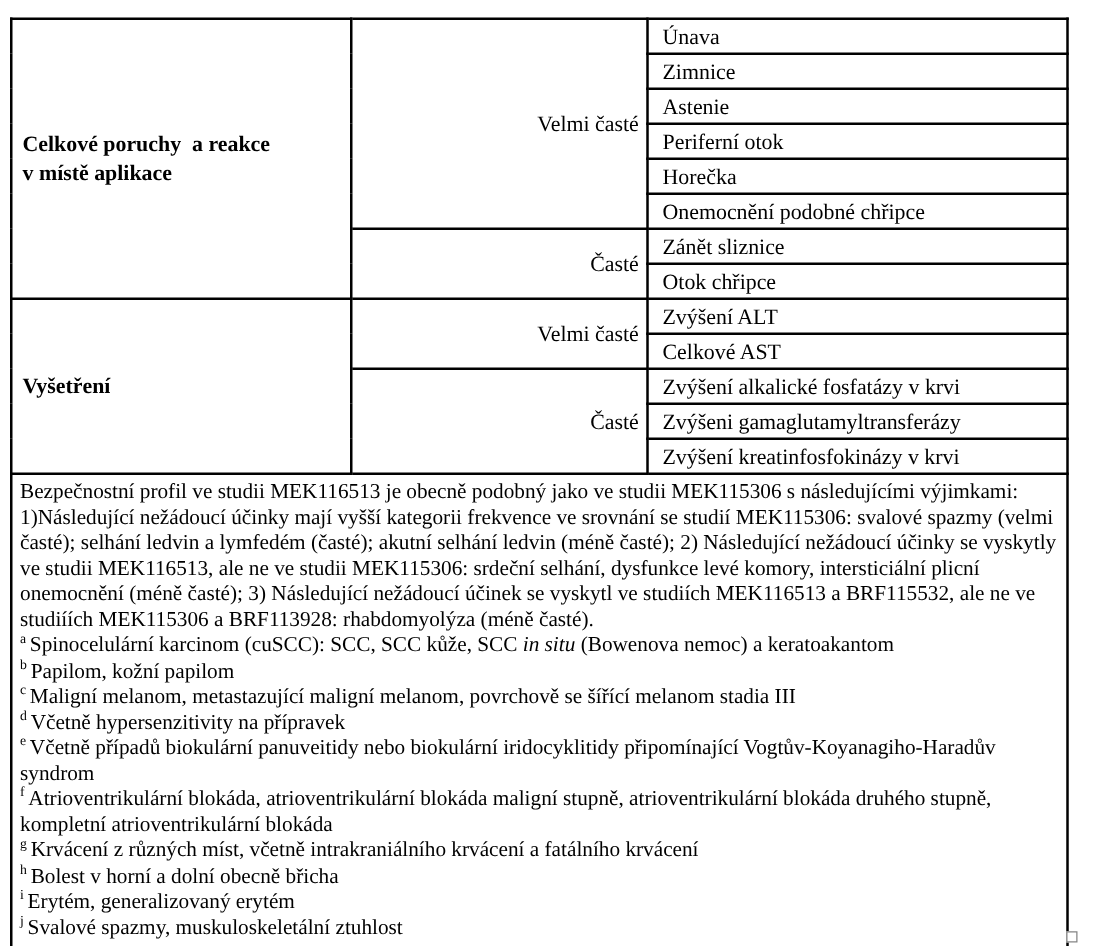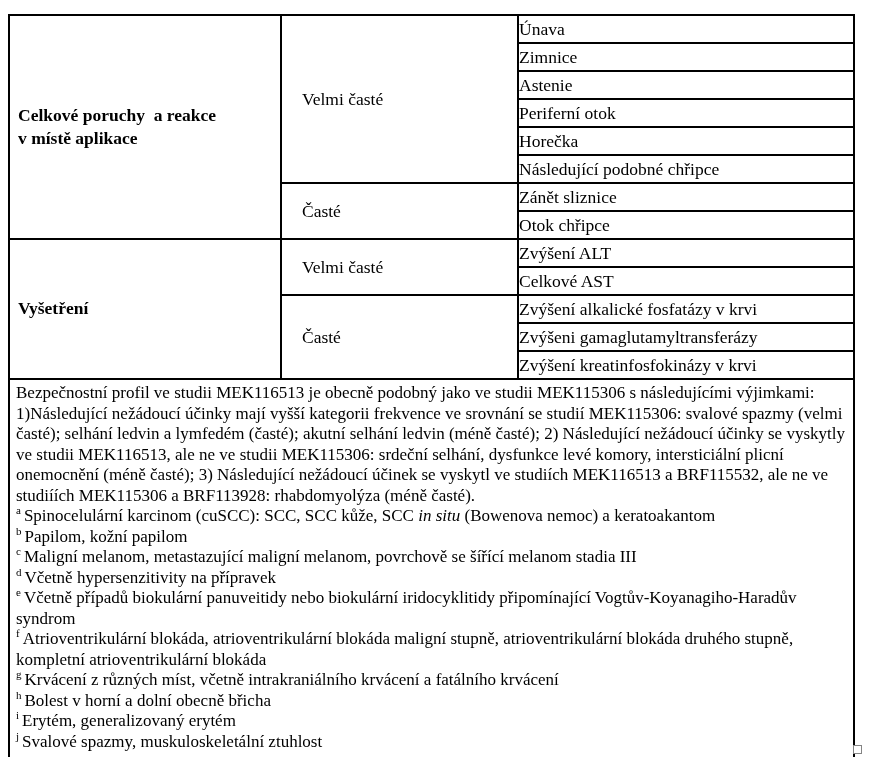--- a/index.html
+++ b/index.html
@@ -23,22 +23,22 @@
     font-size:17.5px;
     vertical-align:middle;
     overflow:hidden;
   }
   td.cat {
     font-weight:bold;
     white-space:pre-wrap;
     padding-left:8px;
     line-height:1.32;
   }
-  td.freq { padding-left:20px; }
-  td.item { height:26px; padding-left:0; }
+  td.freq { padding-left:20px;text-align:right; }
+  td.item { height:26px; padding-left:11px; }
   td.notes {
     height:386px;
     vertical-align:top;
     padding:3px 8px 4px 6px;
     font-size:17px;
     line-height:20.5px;
   }
   .notes p { margin:0; }
   .fn { margin:0; }
   .fn sup { font-size:11px; line-height:0; margin-right:3px; }
@@ -76,21 +76,21 @@
     <tr>
       <td class="item">Astenie</td>
     </tr>
     <tr>
       <td class="item">Periferní otok</td>
     </tr>
     <tr>
       <td class="item">Horečka</td>
     </tr>
     <tr>
-      <td class="item">Následující podobné chřipce</td>
+      <td class="item">Onemocnění podobné chřipce</td>
     </tr>
     <tr>
       <td class="freq" rowspan="2">Časté</td>
       <td class="item">Zánět sliznice</td>
     </tr>
     <tr>
       <td class="item">Otok chřipce</td>
     </tr>
 
     <tr>

